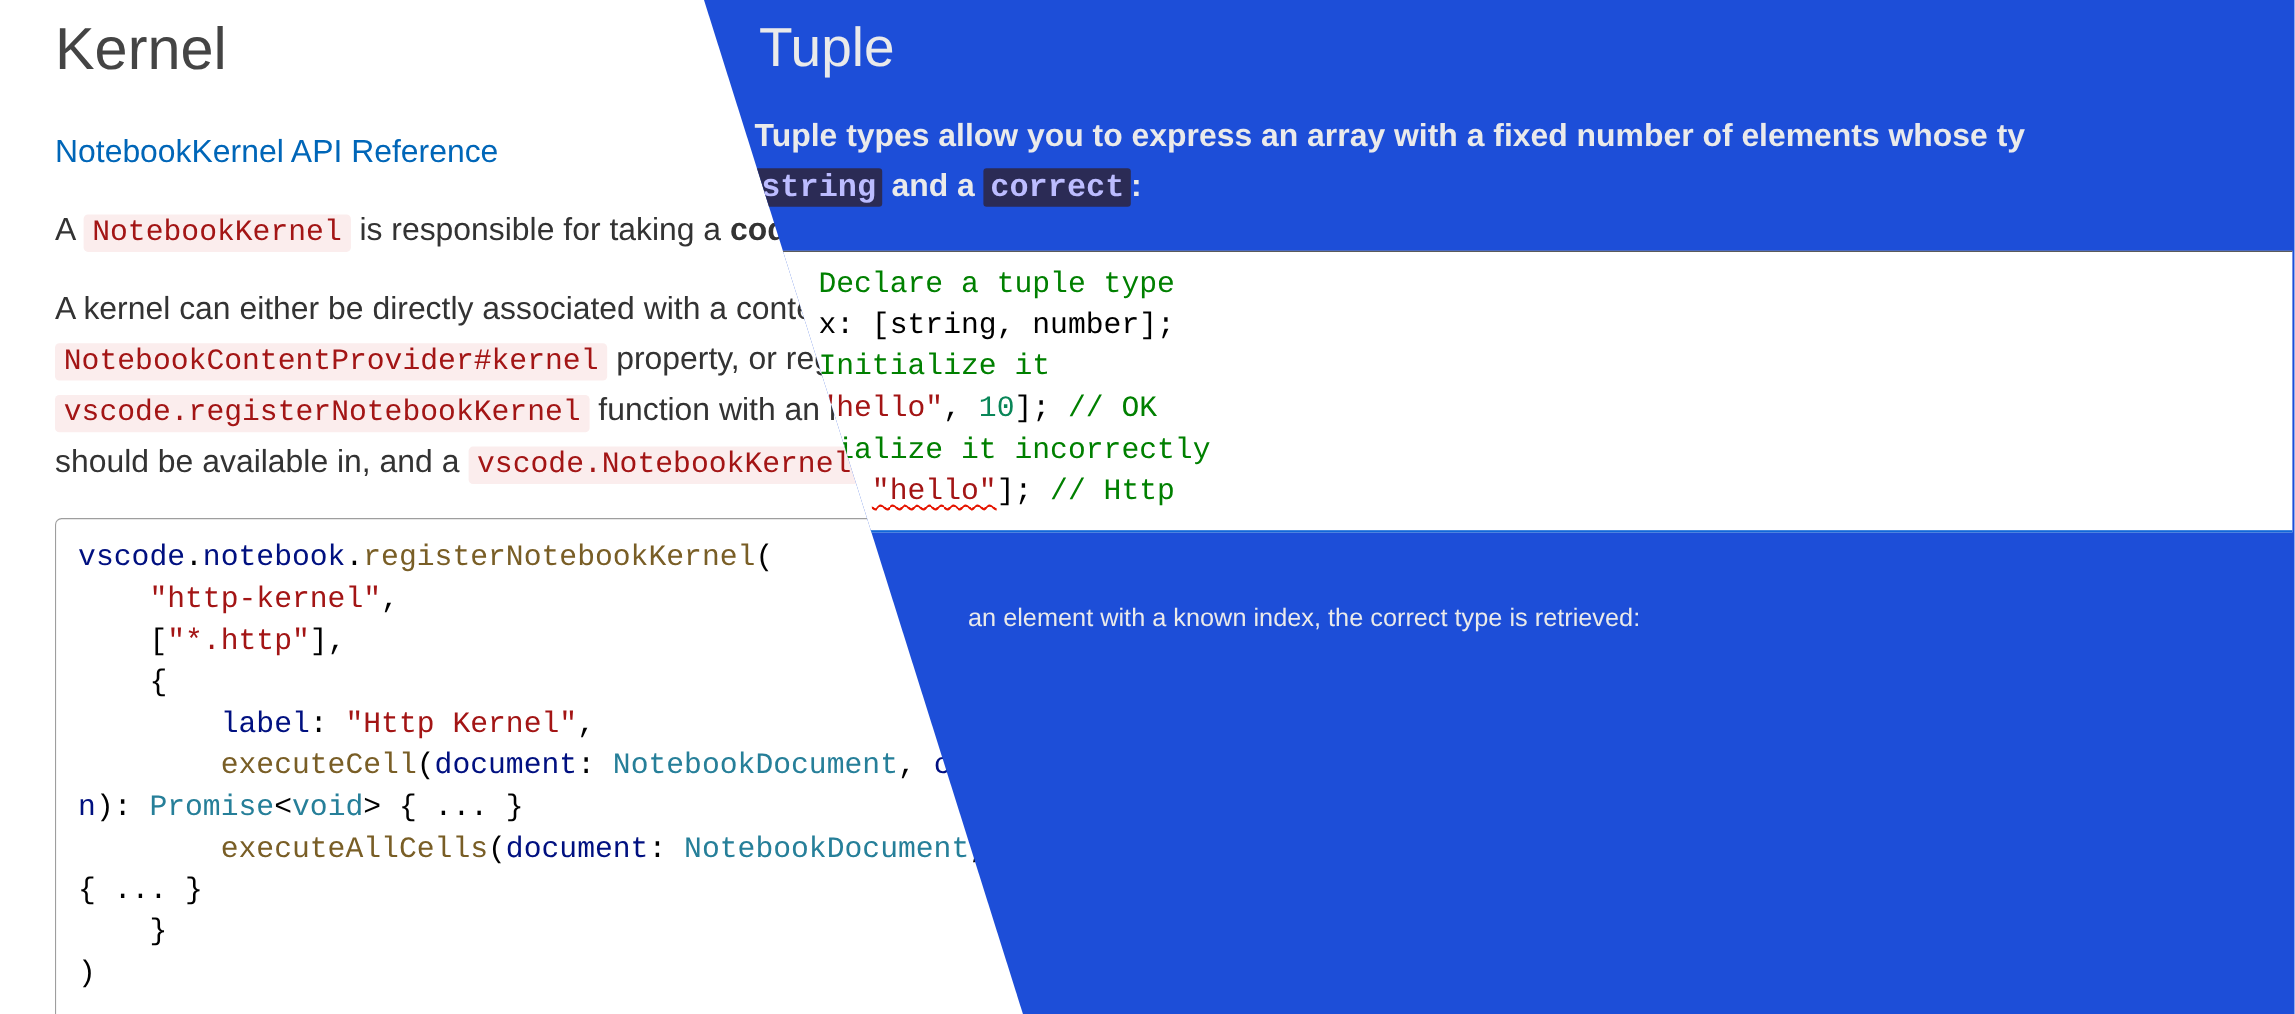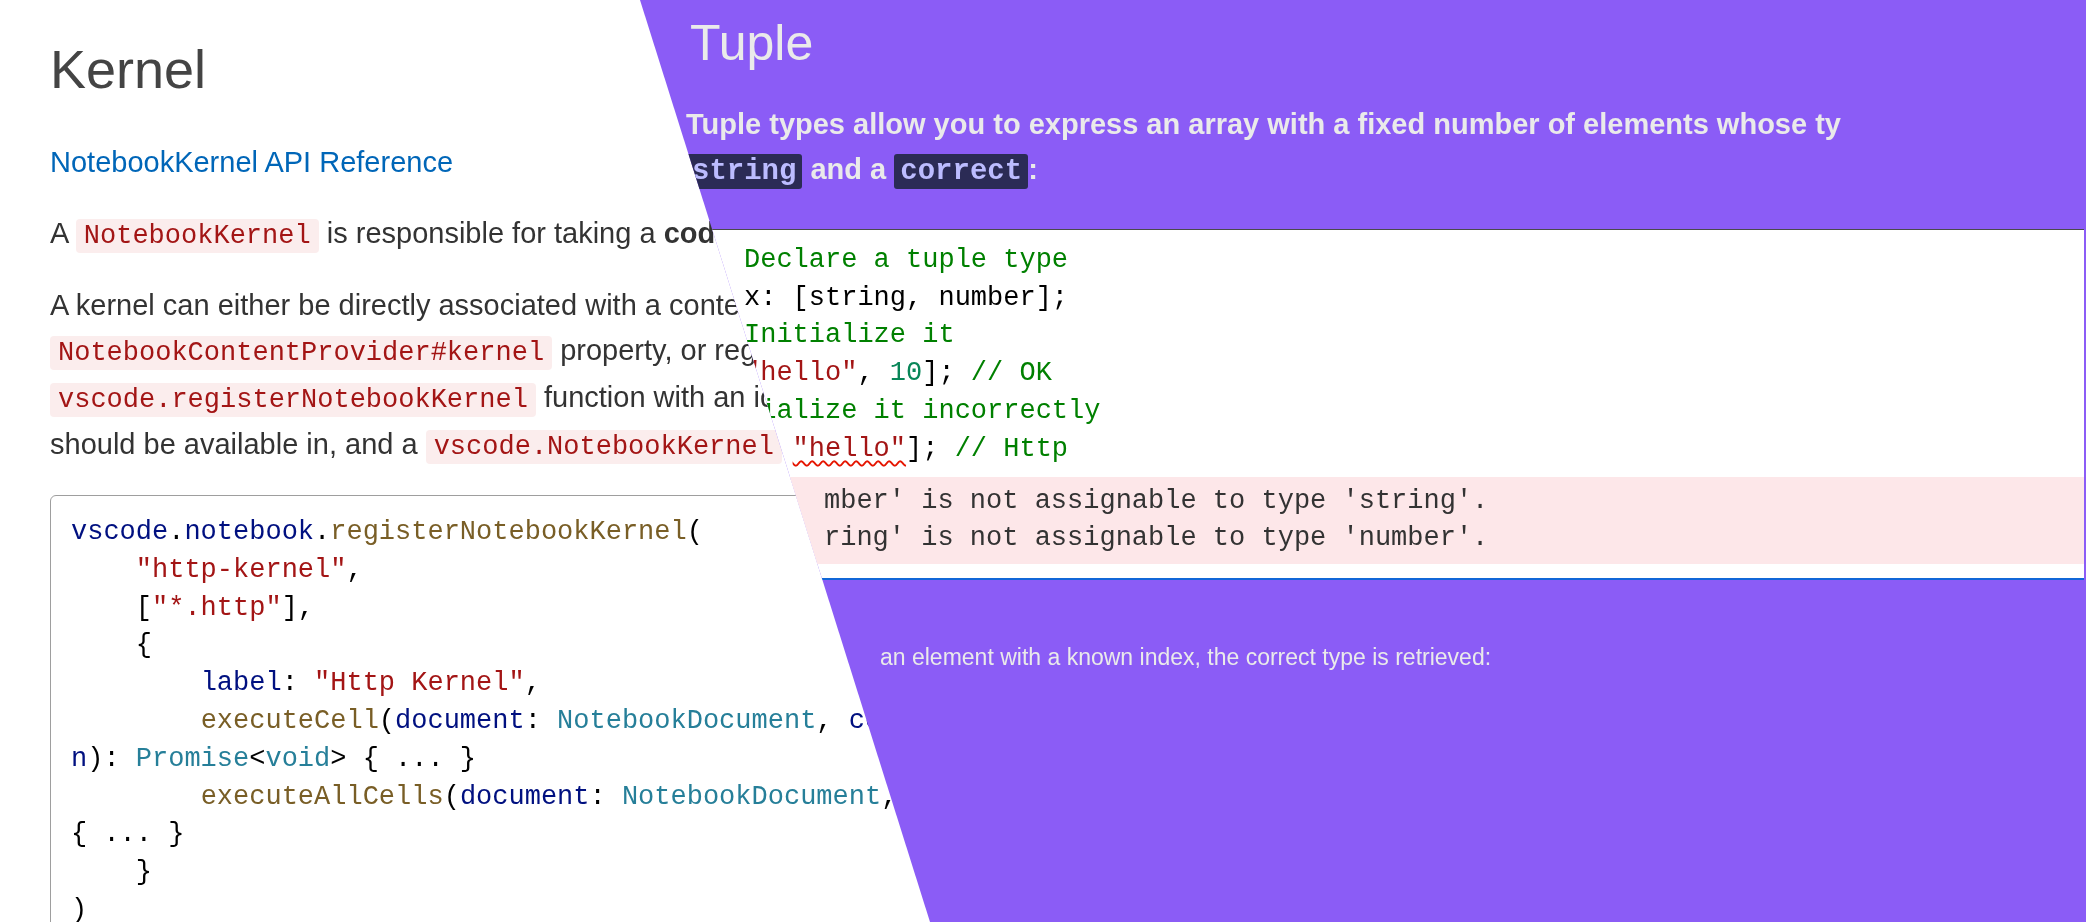--- a/index.html
+++ b/index.html
@@ -6,21 +6,21 @@
   html, body { width: 2086px; height: 922px; overflow: hidden; font-family: "Segoe UI", -apple-system, BlinkMacSystemFont, sans-serif; }
   body { position: relative; background: #fff; }
 
   
   .doc-left {
     position: absolute;
     left: 0; top: 0;
     width: 1300px; height: 921px;
     background: #fff;
     color: #2c2c2c;
-    padding: 28px 50px 20px 50px;
+    padding: 4px 50px 20px 50px;
     font-size: 29px;
     line-height: 1.55;
   }
   .doc-left h1 {
     font-size: 54px;
     font-weight: 300;
     color: #444;
     margin-bottom: 28px;
   }
   .doc-left a.ref-link {
@@ -55,21 +55,21 @@
   .tk-fn   { color: #795e26; }
   .tk-str  { color: #a31515; }
   .tk-type { color: #267f99; }
   .tk-punc { color: #000; }
 
   
   .doc-right {
     position: absolute;
     left: 0; top: 0;
     width: 2086px; height: 922px;
-    background: #8b5cf6;
+    background: #1d4ed8;
     color: #eaeaea;
     font-size: 29px;
     clip-path: polygon(640px 0, 2086px 0, 2086px 922px, 930px 922px);
   }
   .doc-right .inner {
     position: absolute;
     left: 680px; top: 0;
     width: 1406px; height: 922px;
   }
   .doc-right h1 {
@@ -171,18 +171,17 @@
       <span> and a </span>
       <span class="hl">correct</span><span>:</span>
     </p>
 
     <div class="code-panel"><span class="cm-comment">Declare a tuple type</span>
 <span>x: [string, number];</span>
 <span class="cm-comment">Initialize it</span>
 <span class="cm-str">"hello"</span><span>, </span><span class="cm-num">10</span><span>]; </span><span class="cm-comment">// OK</span>
 <span class="cm-comment">tialize it incorrectly</span>
 <span class="cm-num">0</span><span>, </span><span class="cm-err">"hello"</span><span>]; </span><span class="cm-comment">// Http</span>
-<span class="err-block"><span>mber' is not assignable to type 'string'.</span>
-<span>ring' is not assignable to type 'number'.</span></span></div>
+</div>
 
     <p class="outro">an element with a known index, the correct type is retrieved:</p>
   </div>
 </div>
 
 </body></html>

